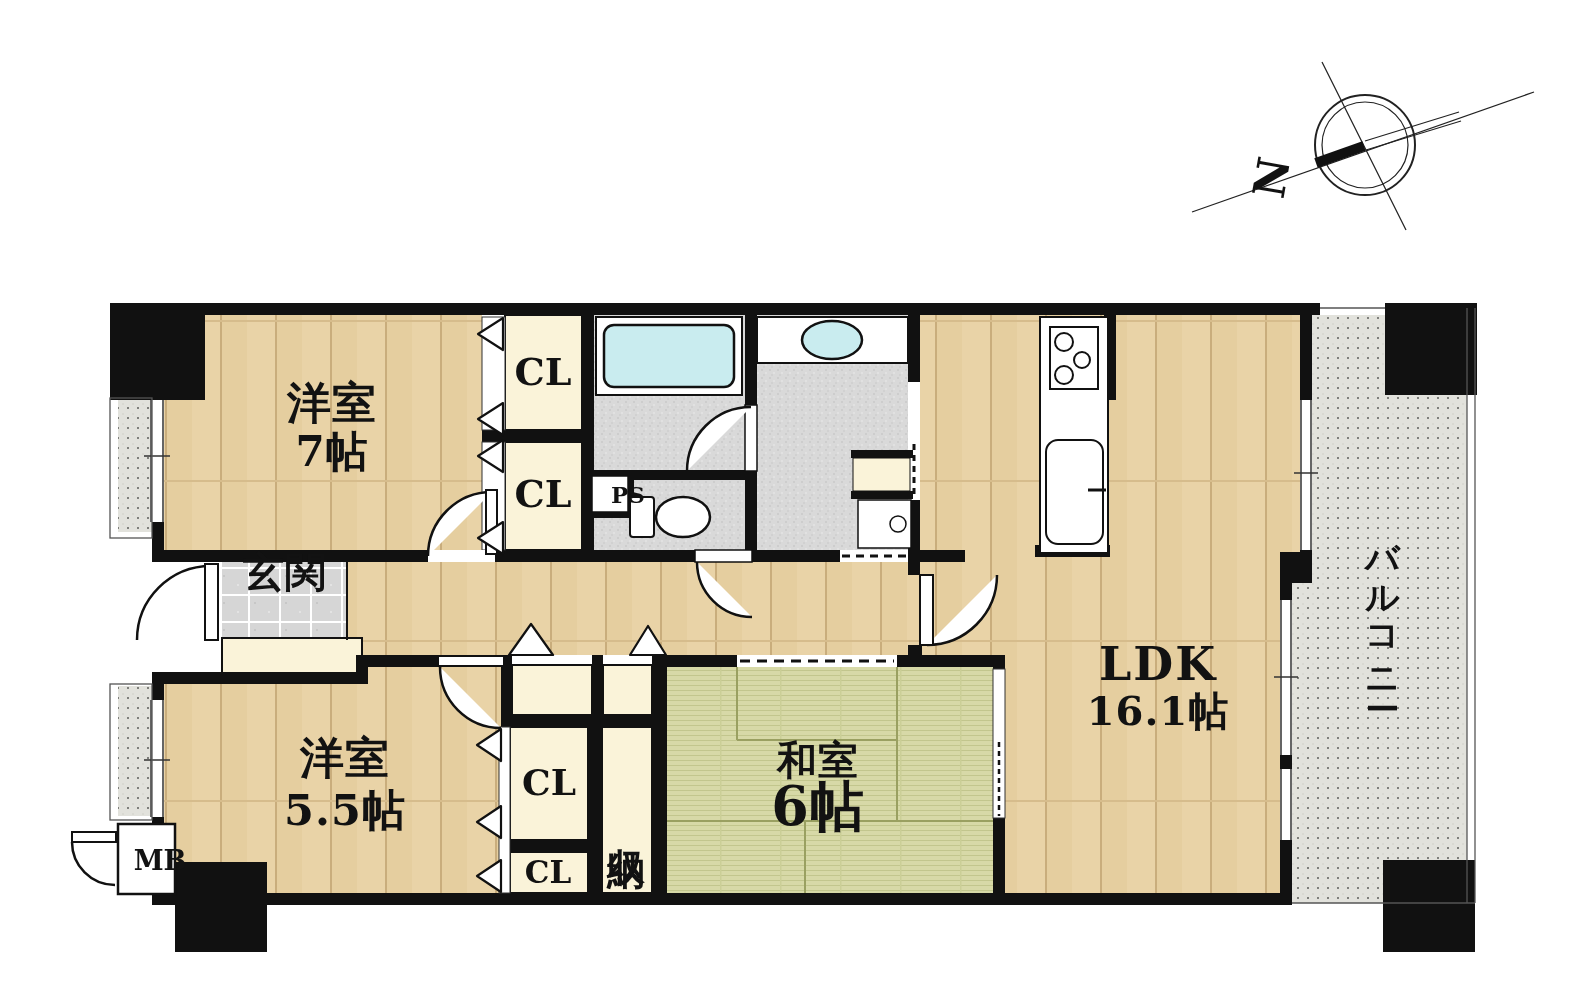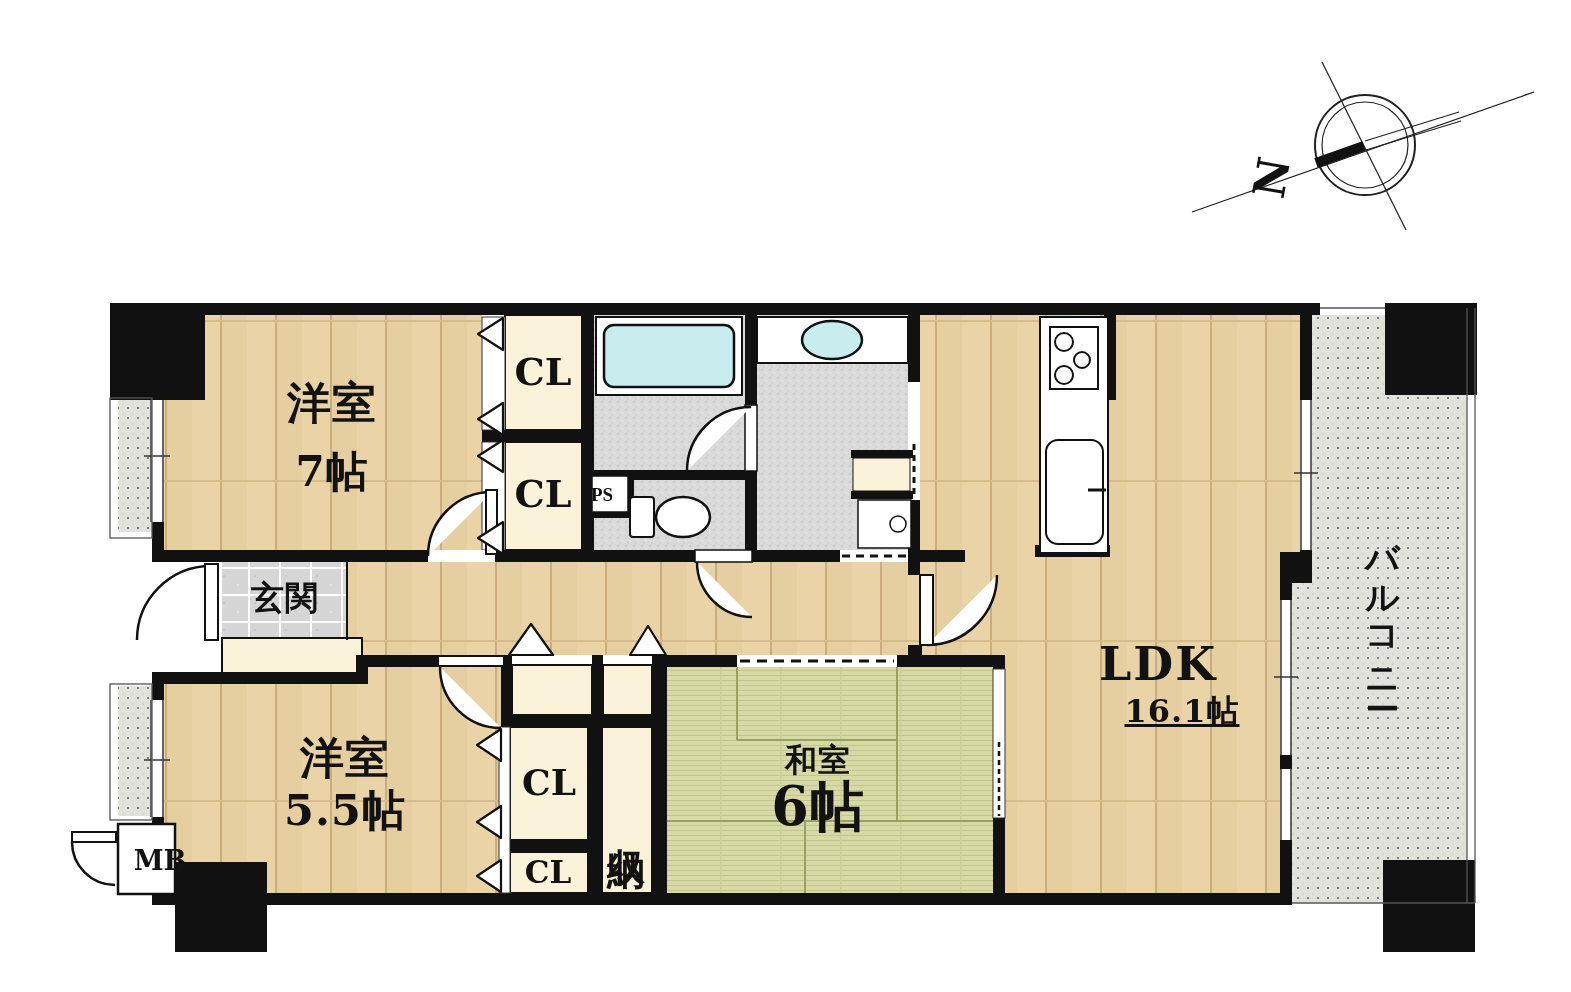--- a/index.html
+++ b/index.html
@@ -239,42 +239,42 @@
     <circle cx="1365" cy="145" r="43" stroke-width="1.2"></circle>
     <path d="M1192,212 L1534,92" stroke-width="1.2"></path>
     <path d="M1322,62 L1406,230" stroke-width="1.2"></path>
     <path d="M1365,141 L1459,112" stroke-width="1.2"></path>
     <path d="M1366,150 L1461,121" stroke-width="1.2"></path>
     <path d="M1316,163 L1364,146" stroke="#111" stroke-width="10"></path>
   </g>
 </svg>
 
 <div class="lbl" style="left:332px;top:403px;font-size:44px;">洋室</div>
-<div class="lbl" style="left:332px;top:452px;font-size:42px;margin-top:20px;">7帖</div>
+<div class="lbl" style="left:332px;top:452px;font-size:42px;">7帖</div>
 
 <div class="lbl" style="left:543px;top:372px;font-size:38px;letter-spacing:0;">CL</div>
 <div class="lbl" style="left:543px;top:494px;font-size:38px;letter-spacing:0;">CL</div>
 
-<div class="lbl" style="left:602px;top:494px;font-size:19px;letter-spacing:0;font-family:Liberation Serif, serif;">PS</div>
-
-<div class="lbl" style="left:285px;top:600px;font-size:33px;font-family:Liberation Mono, monospace;">玄関</div>
+<div class="lbl" style="left:628px;top:494px;font-size:23px;letter-spacing:0;">PS</div>
+
+<div class="lbl" style="left:285px;top:572px;font-size:41px;">玄関</div>
 
 <div class="lbl" style="left:345px;top:758px;font-size:44px;">洋室</div>
 <div class="lbl" style="left:345px;top:810px;font-size:43px;">5.5帖</div>
 
 <div class="lbl" style="left:549px;top:782px;font-size:36px;letter-spacing:0;">CL</div>
 <div class="lbl" style="left:548px;top:872px;font-size:31px;letter-spacing:0;">CL</div>
 
 <div class="lbl vert" style="left:626px;top:822px;font-size:38px;">収納</div>
 
-<div class="lbl" style="left:818px;top:760px;font-size:32px;">和室</div>
+<div class="lbl" style="left:818px;top:760px;font-size:40px;">和室</div>
 <div class="lbl" style="left:818px;top:806px;font-size:54px;">6帖</div>
 
 <div class="lbl" style="left:1158px;top:664px;font-size:46px;letter-spacing:2px;">LDK</div>
-<div class="lbl" style="left:1182px;top:711px;font-size:32px;text-decoration:underline;">16.1帖</div>
+<div class="lbl" style="left:1158px;top:711px;font-size:40px;">16.1帖</div>
 
 <div class="lbl vert" style="left:1383px;top:607px;font-size:34px;">バルコニー</div>
 
 <div class="lbl" style="left:147px;top:860px;font-size:27px;letter-spacing:0;padding-left:26px;">MB</div>
 
 <div class="lbl n-mark" style="left:1272px;top:177px;font-size:44px;">N</div>
 
 </div>
 
 </body></html>

